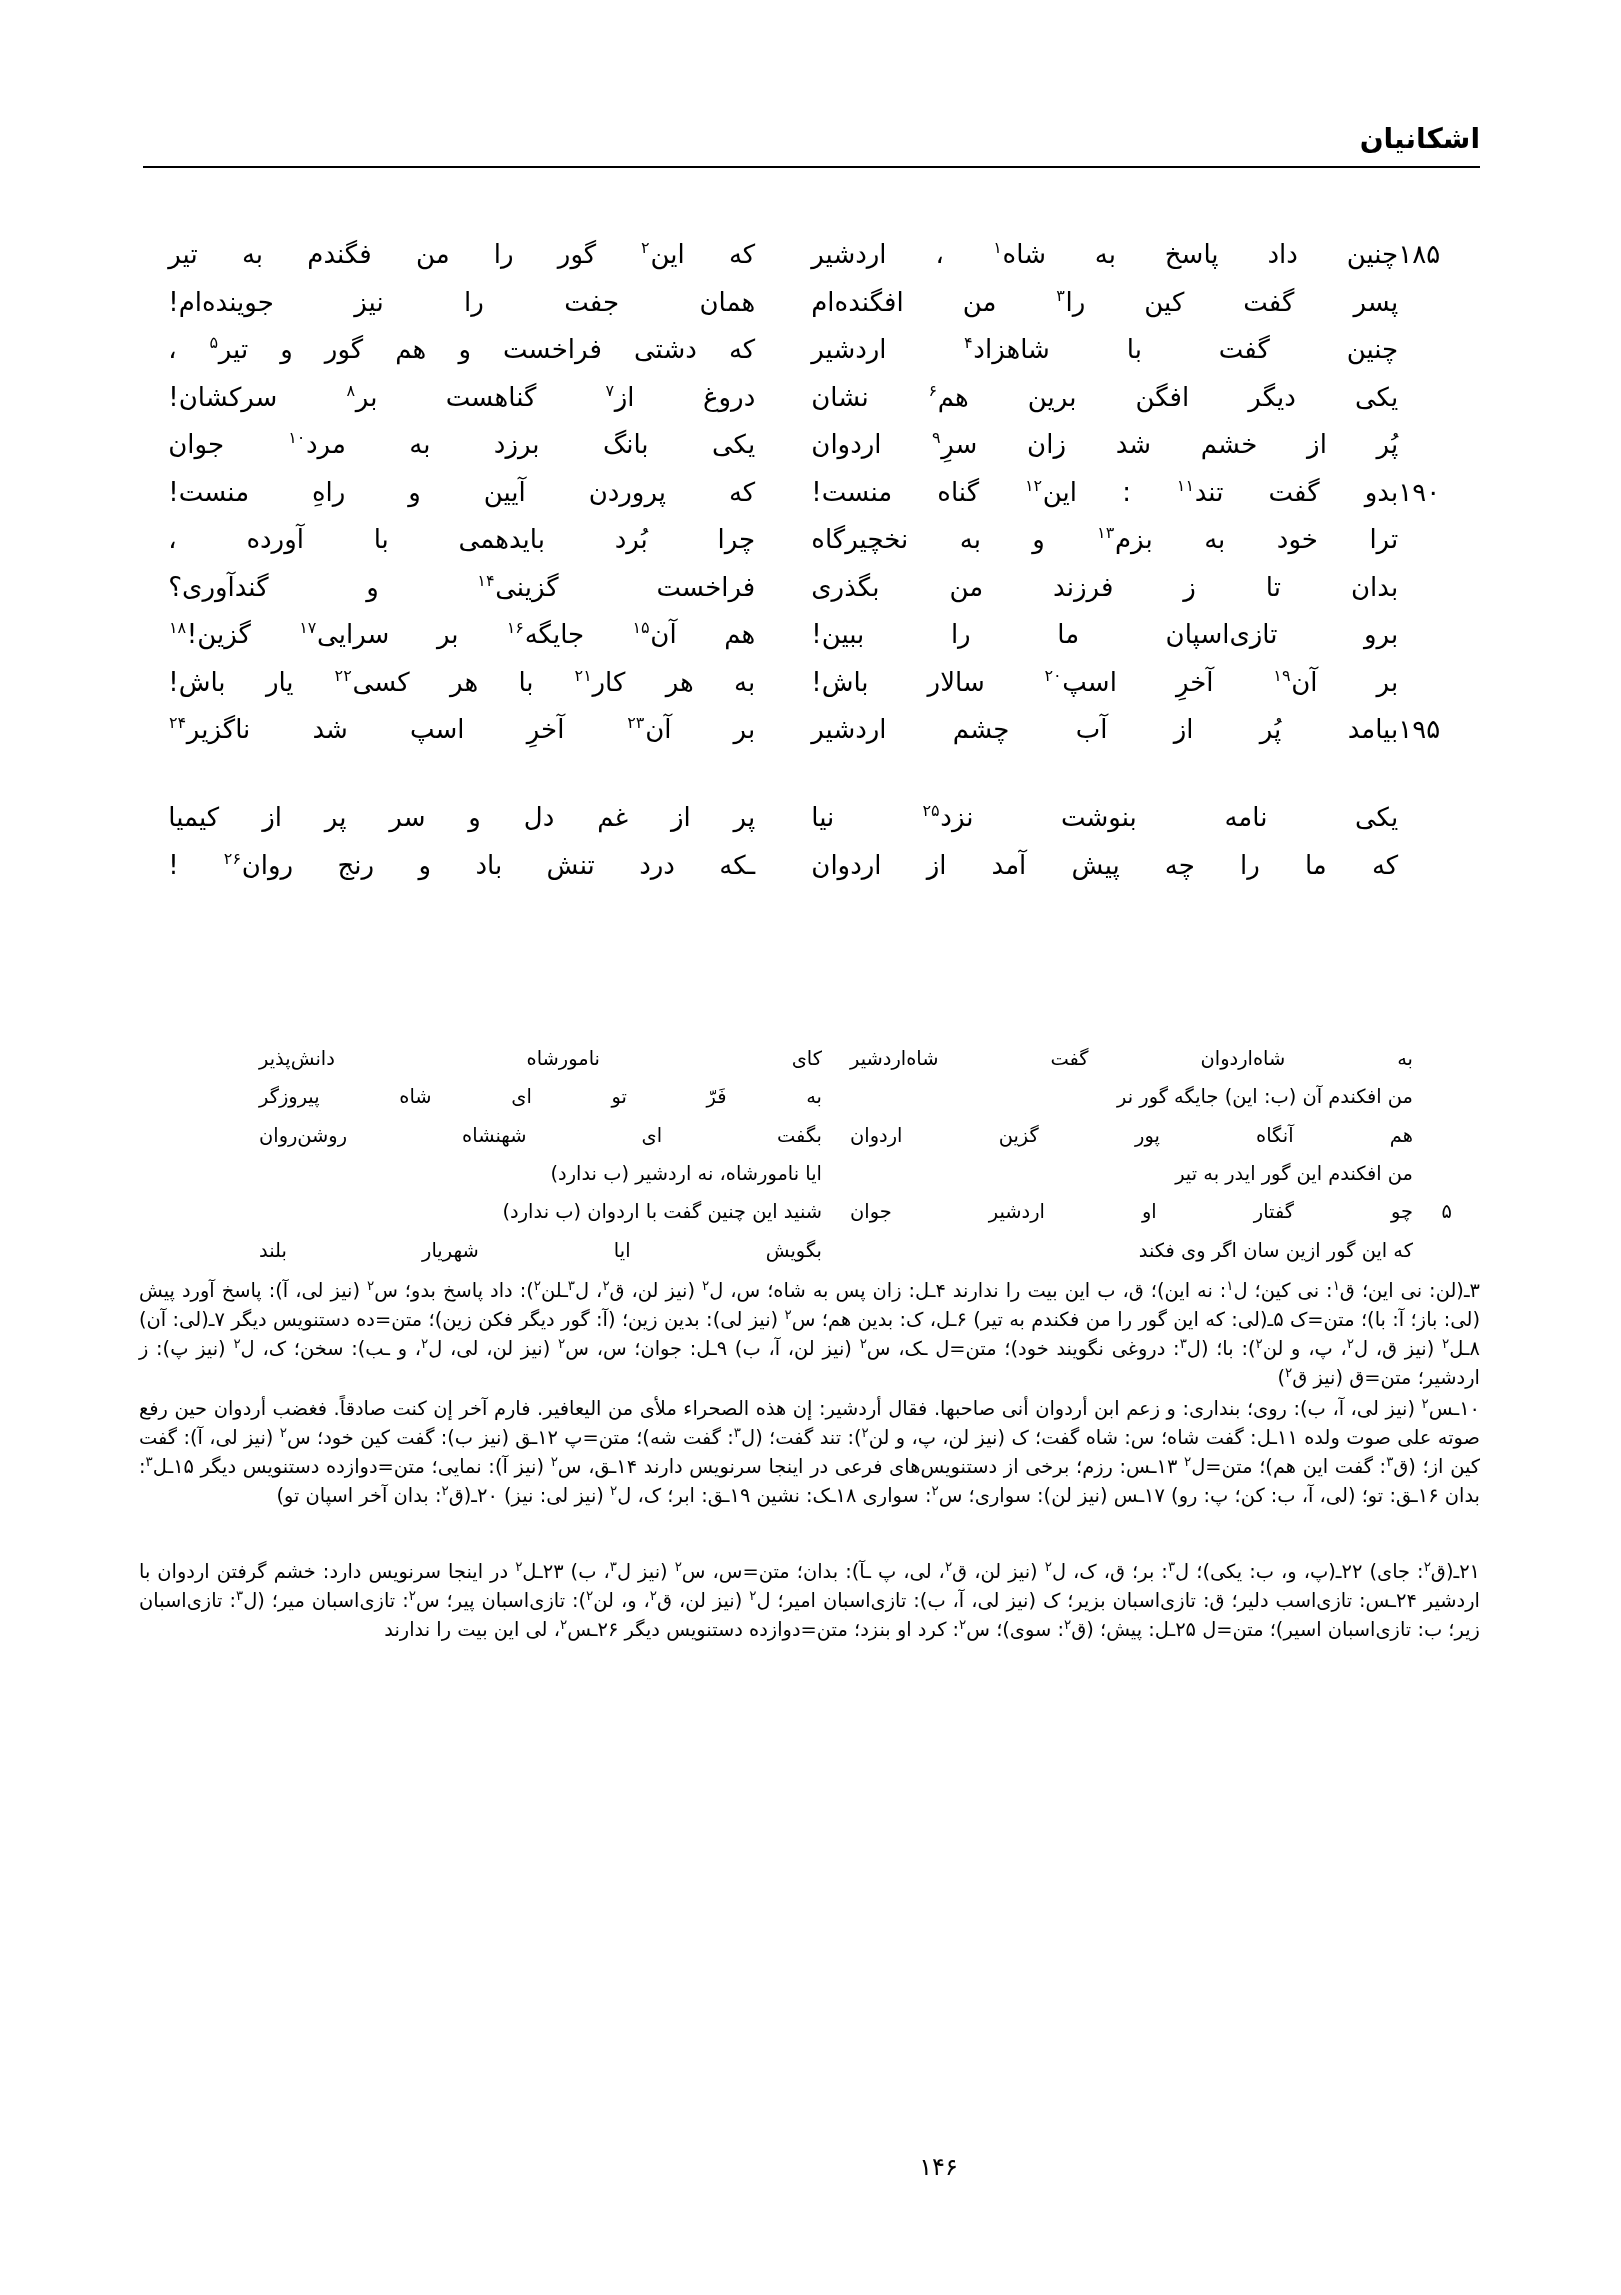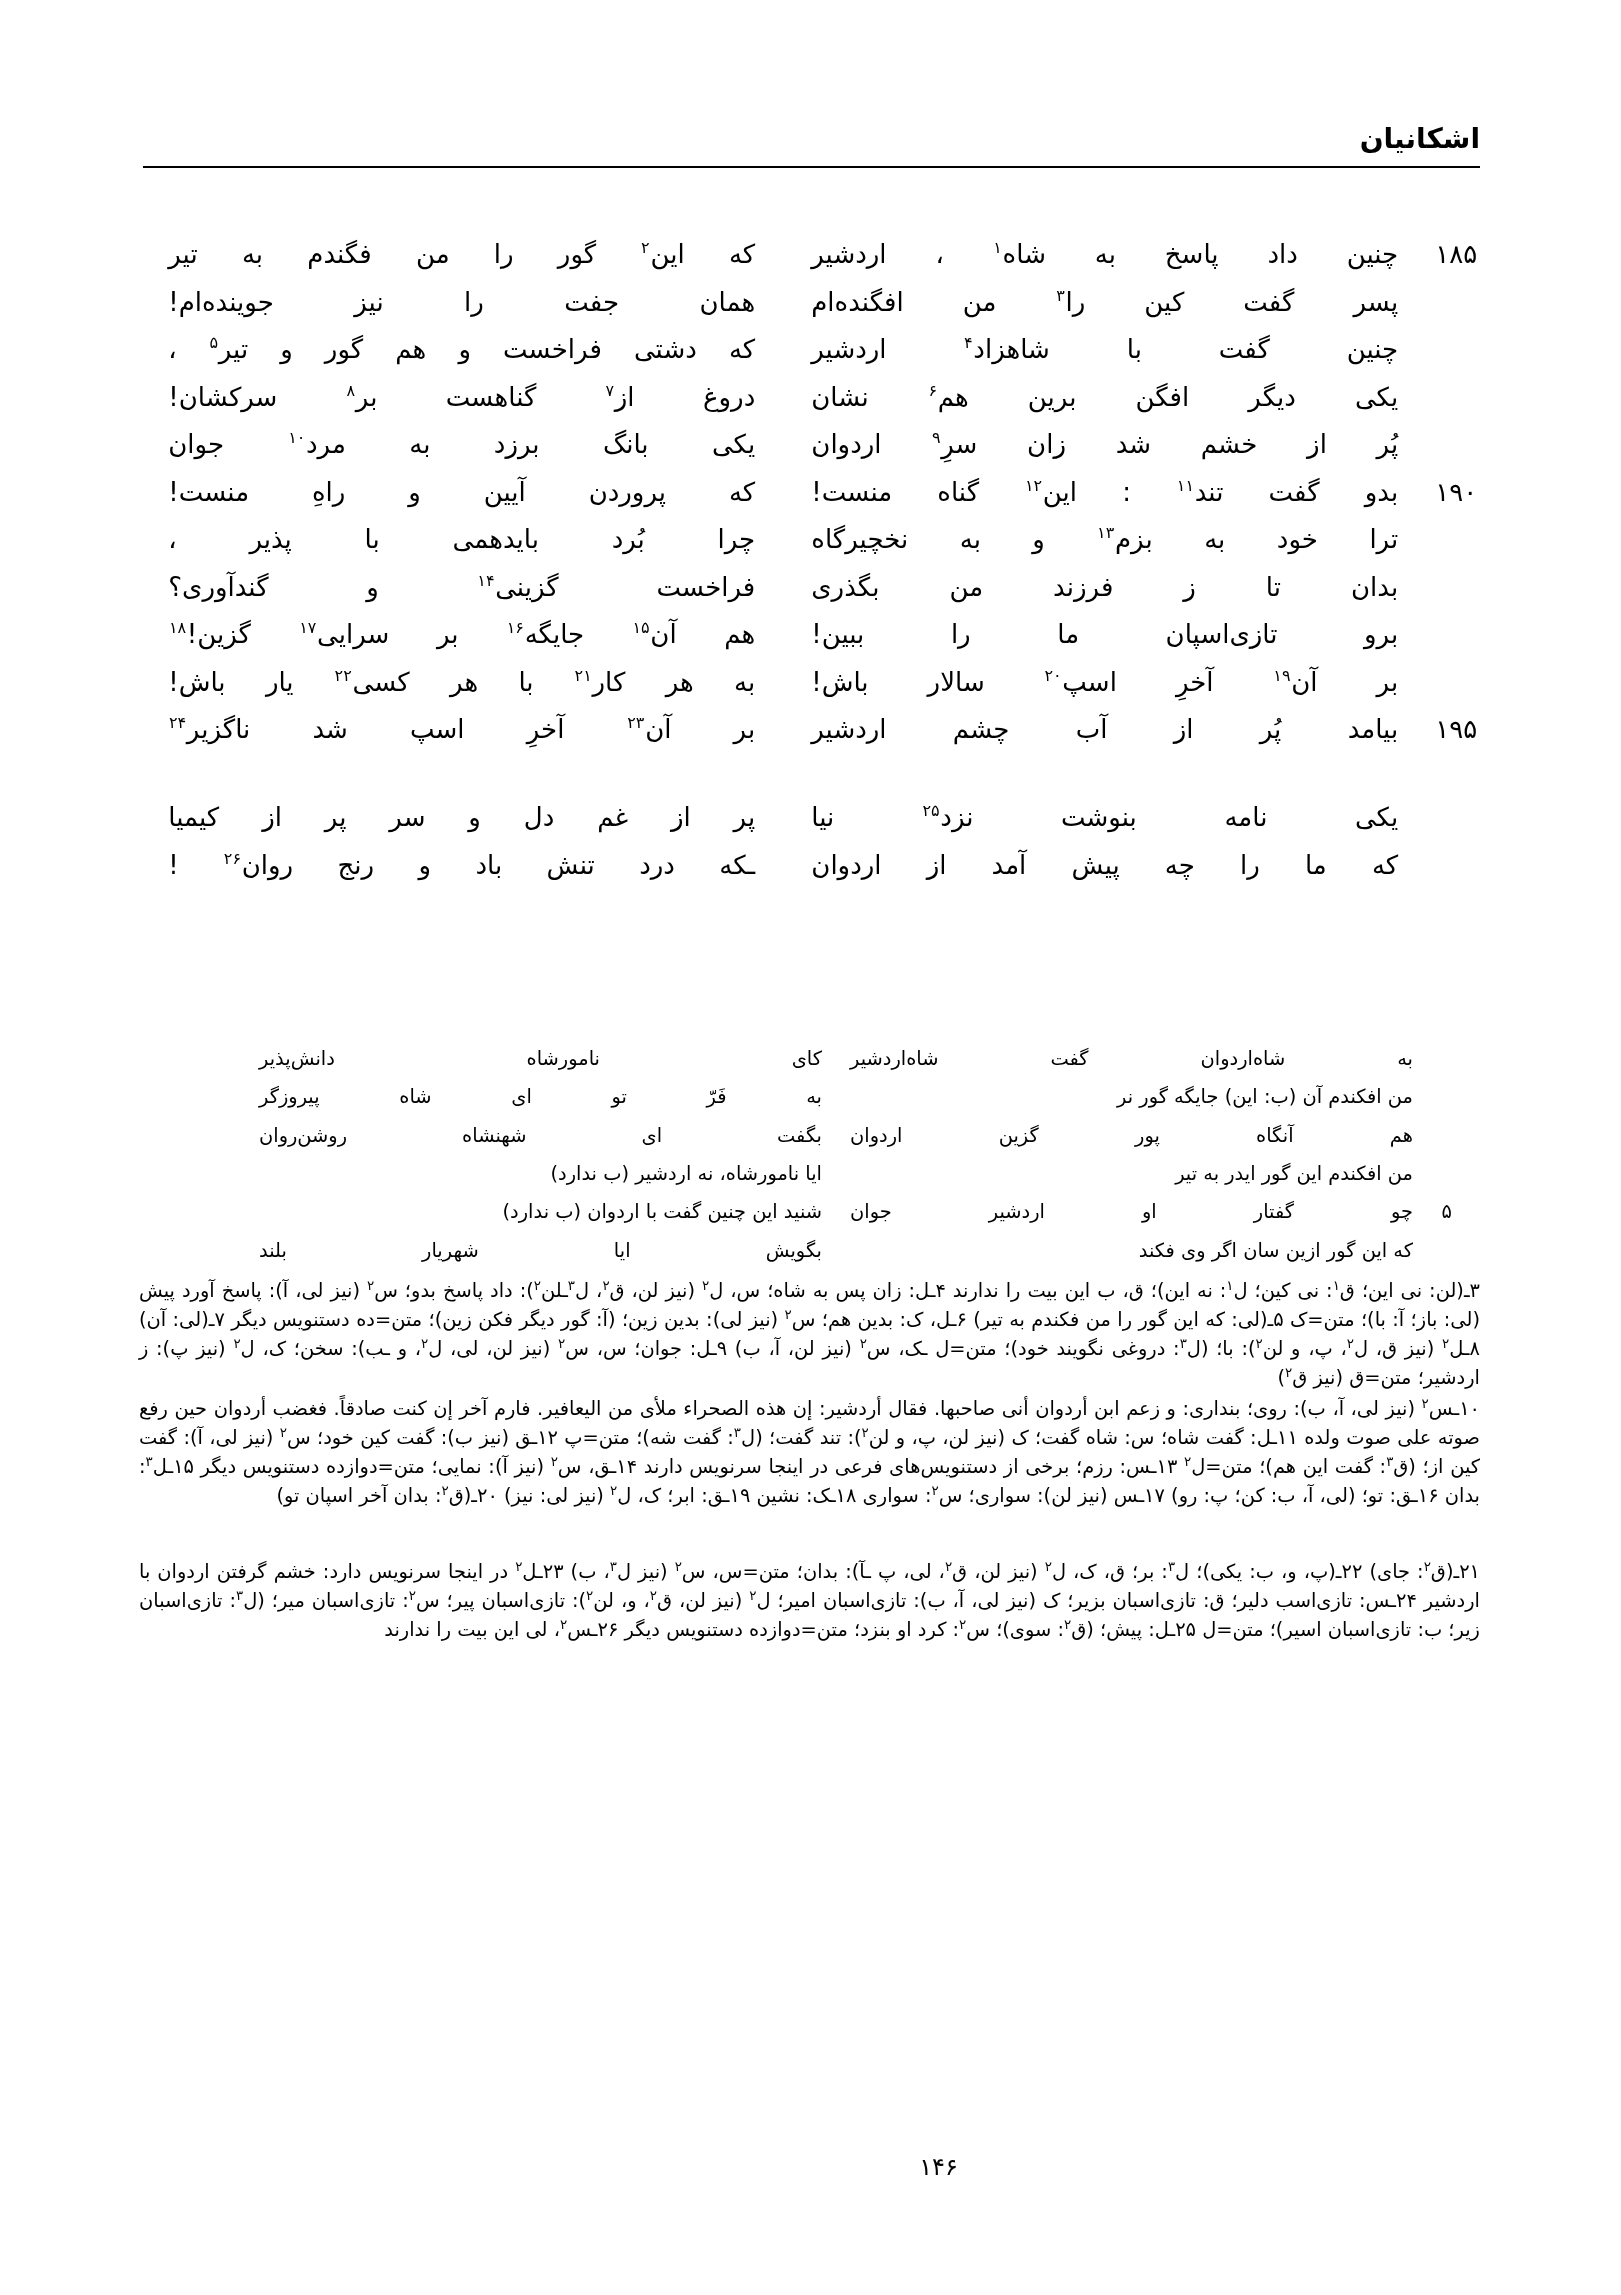--- a/index.html
+++ b/index.html
@@ -56,21 +56,21 @@
     width: 100%;
     margin-bottom: 3.5px;
   }
   .couplet.spaced-before { margin-top: 44px; }
 
   .bayt-num {
     width: 79px;
     flex: 0 0 79px;
     font-size: 26px;
     line-height: 44px;
-    text-align: right;
+    text-align: left;
     padding-right: 2.8px;
     white-space: nowrap;
   }
   .hemistich {
     flex: 0 0 587px;
     width: 587px;
     font-size: 26px;
     line-height: 44px;
     text-align: justify;
     text-align-last: justify;
@@ -326,21 +326,21 @@
             <span>به</span>
             <span>نخچیرگاه</span>
           </span>
         </div>
         <div class="hemistich second">
           <span class="just">
             <span>چرا</span>
             <span>بُرد</span>
             <span>بایدهمی</span>
             <span>با</span>
-            <span>پذیر</span>
+            <span>آورده</span>
             <span>،</span>
           </span>
         </div>
       </div>
       <div class="couplet">
         <div class="bayt-num"></div>
         <div class="hemistich first">
           <span class="just">
             <span>بدان</span>
             <span>تا</span>

